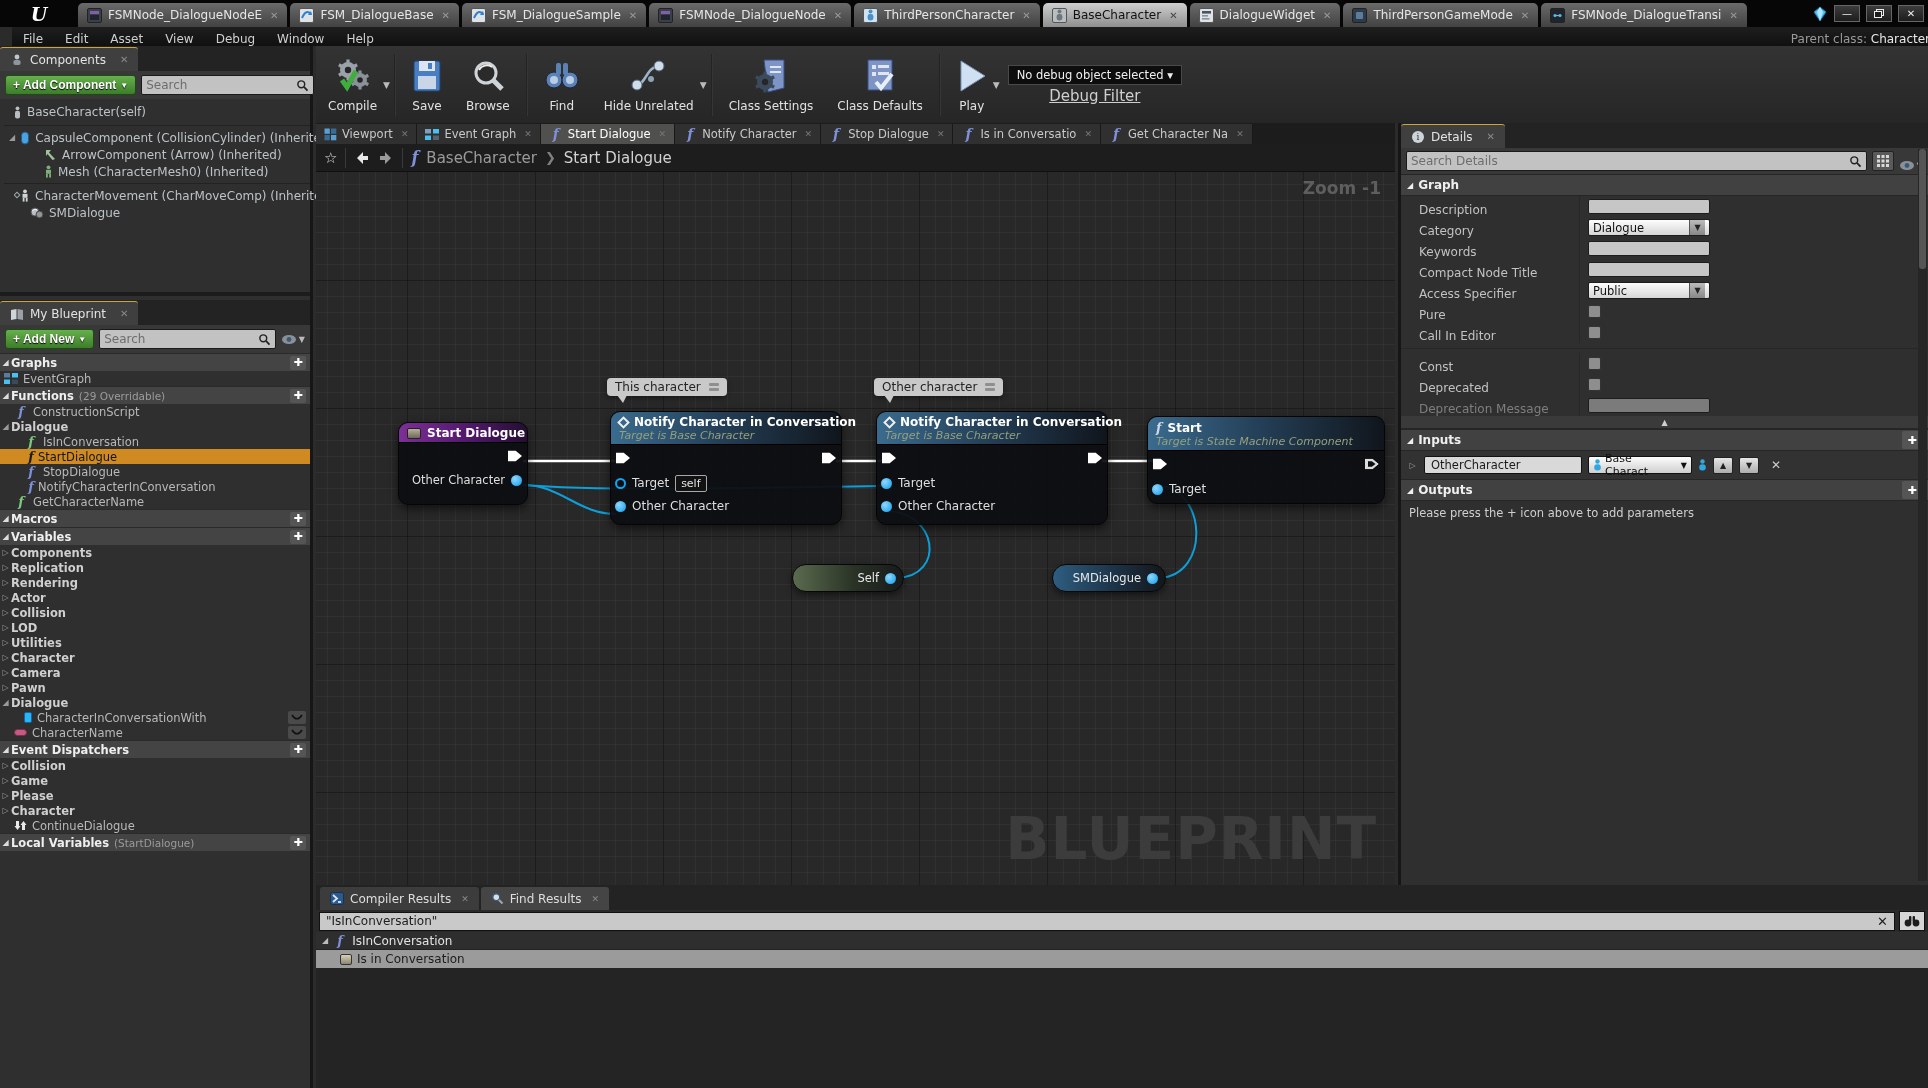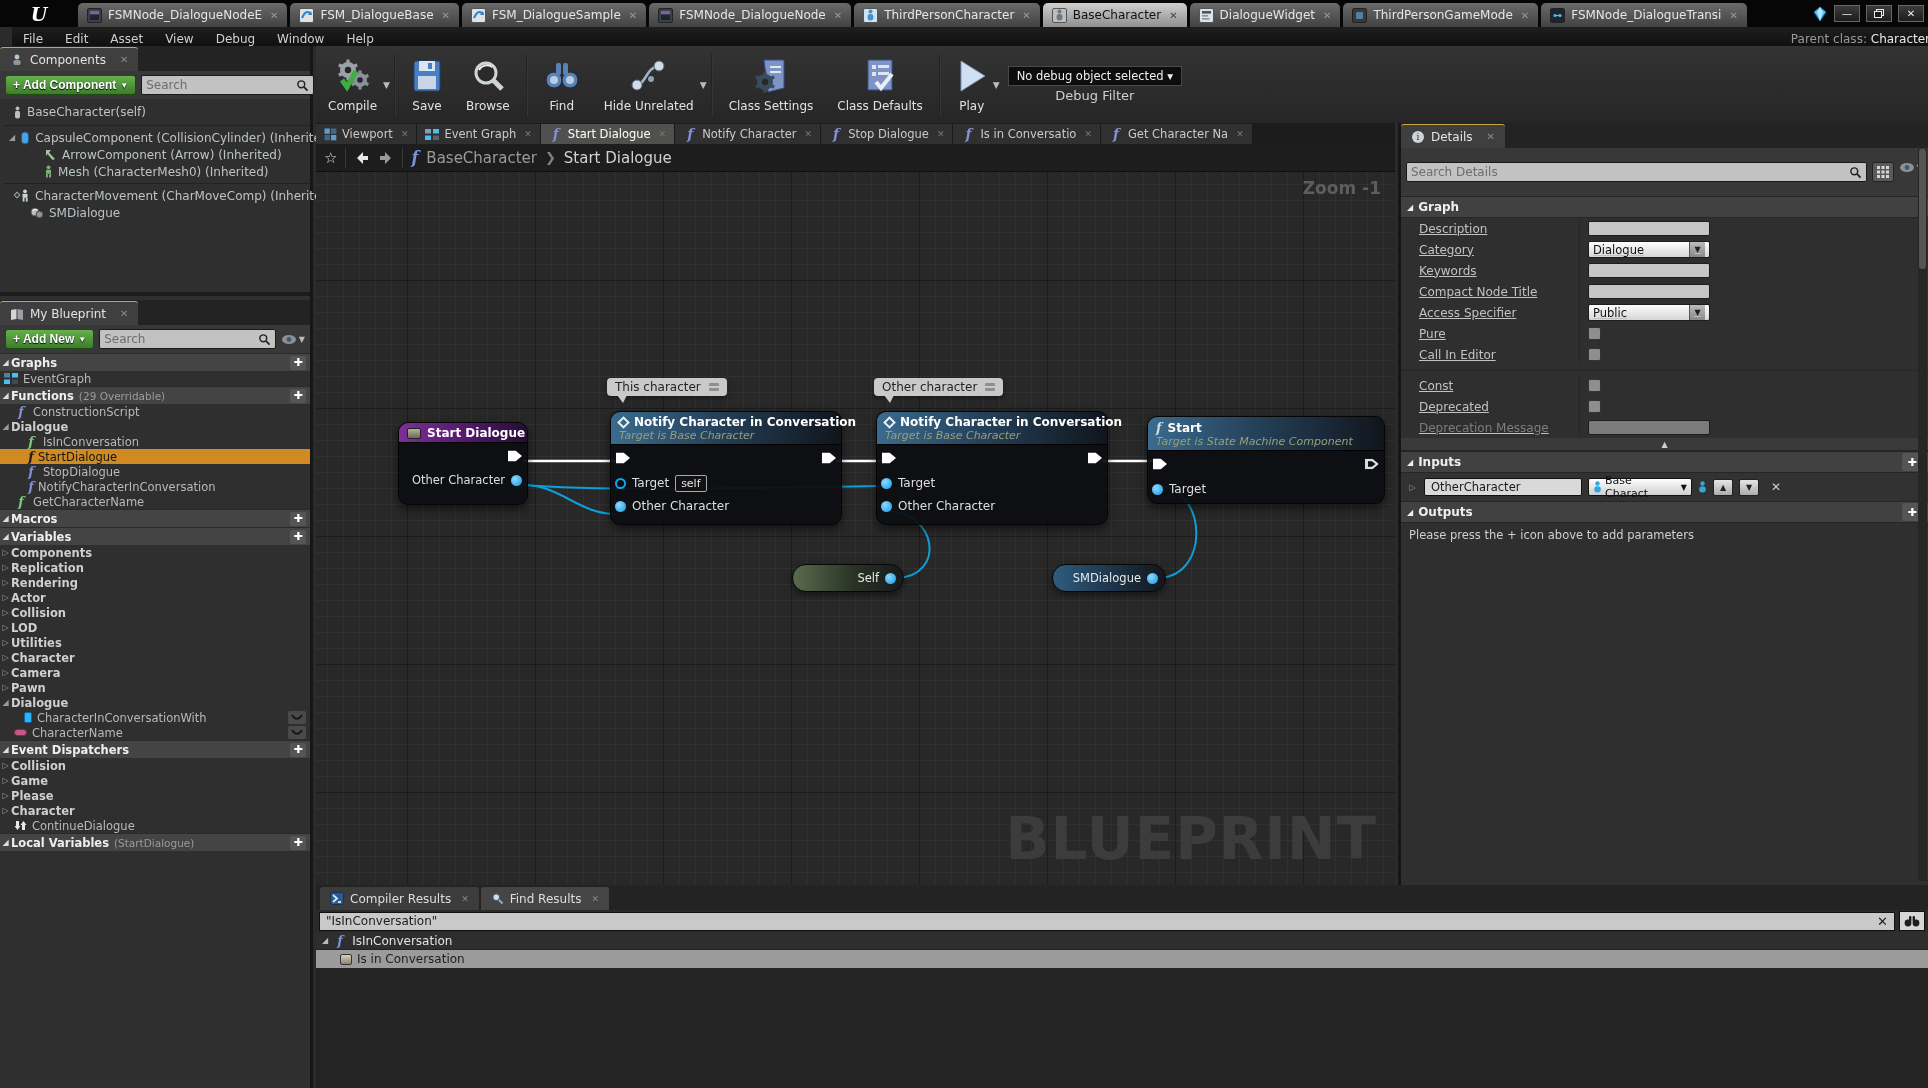--- a/index.html
+++ b/index.html
@@ -58,21 +58,21 @@
   .eyebtn2 { margin-left:auto; width:18px; height:13px; background:#4a4a4a; border-radius:2px; display:flex; align-items:center; justify-content:center; }
 
   
   .toolbar { position:absolute; left:316px; top:46px; width:1612px; height:77px; background:linear-gradient(#333,#262626); display:flex; align-items:center; }
   .tbtn { display:flex; flex-direction:column; align-items:center; justify-content:center; gap:3px; padding:0 12px; height:70px; color:#e2e2e2; font-size:12px; }
   .tbtn .big { height:40px; display:flex; align-items:center; justify-content:center; }
   .tsep { width:2px; height:62px; background:linear-gradient(90deg,#1a1a1a,#3f3f3f); margin:0 4px; }
   .tcaret { color:#bbb; font-size:9px; align-self:center; margin-left:-6px; }
   .debugwrap { display:flex; flex-direction:column; align-items:center; gap:2px; margin-left:8px; }
   .debugsel { background:#0d0d0d; border:1px solid #494949; color:#efefef; font-size:11.5px; padding:2px 8px; white-space:nowrap; }
-  .debuglbl { color:#cfcfcf; font-size:13px; }
+  .debuglbl { color:#cfcfcf; font-size:15px;text-decoration:underline; }
 
   
   .grapharea { position:absolute; left:316px; top:123px; width:1079px; height:762px; background:#262626; }
   .doctabs { height:21px; background:#1c1c1c; display:flex; align-items:flex-end; }
   .dtab { height:20px; display:flex; align-items:center; gap:5px; padding:0 8px; background:#303030; border-right:1px solid #191919; color:#c9c9c9; font-size:11.5px; white-space:nowrap; }
   .dtab.active { background:#50504e; color:#fff; }
   .dtab .x { color:#777; font-size:9px; margin-left:3px; }
   .crumbbar { height:28px; background:#1d1d1d; display:flex; align-items:center; gap:8px; padding:0 8px; border-bottom:1px solid #101010; position:relative; }
   .crumbbar .star { color:#ddd; font-size:15px; }
   .navarr { font-size:14px; }
@@ -114,24 +114,24 @@
   .pill { position:absolute; height:28px; border:1px solid #070707; border-radius:14px; display:flex; align-items:center; justify-content:flex-end; gap:6px; padding:0 7px; color:#e8e8e8; font-size:11.5px; box-shadow:0 3px 7px rgba(0,0,0,0.5); }
   .pill-self { background:linear-gradient(90deg,#5a6b4e,#2a3326 55%,#17191b); }
   .pill-sm { background:linear-gradient(90deg,#2e5d80,#1c3348 55%,#141619); }
   .comment { position:absolute; background:#c9c9c9; color:#242424; border-radius:4px; padding:2px 8px; font-size:12px; display:flex; align-items:center; gap:8px; box-shadow:0 2px 5px rgba(0,0,0,0.4); }
   .comment::after { content:""; position:absolute; left:10px; bottom:-7px; border-left:6px solid transparent; border-right:4px solid transparent; border-top:8px solid #c9c9c9; }
   .cmt-glyph { display:flex; flex-direction:column; gap:2px; }
   .cmt-glyph span { width:10px; height:3px; background:#8f8f8f; border-radius:1px; }
 
   
   .details { position:absolute; left:1398px; top:123px; width:530px; height:762px; background:#2f2f2f; border-left:3px solid #161616; }
-  .dsearchrow { display:flex; align-items:flex-start; gap:5px; padding:14px 5px; background:#383838; }
+  .dsearchrow { display:flex; align-items:flex-end; gap:5px; padding:3px 5px; background:#383838; }
   .sqbtn { width:22px; height:20px; background:#5a5a5a; border:1px solid #222; border-radius:2px; display:flex; align-items:center; justify-content:center; }
   .dsection { height:22px; background:#414141; border-top:1px solid #262626; border-bottom:1px solid #262626; display:flex; align-items:center; padding:0 6px; color:#efefef; font-weight:bold; font-size:12px; gap:5px; }
-  .drow { display:flex; align-items:center; height:21px; font-size:12px; color:#c2c2c2;text-decoration:underline; }
+  .drow { display:flex; align-items:flex-end; height:21px; font-size:12px; color:#c2c2c2; }
   .drow .lbl { width:178px; padding-left:18px; white-space:nowrap; overflow:hidden; }
   .drow .ctrl { display:flex; align-items:center; border-left:1px solid #272727; padding-left:8px; height:100%; flex:1; }
   .dfield { width:122px; height:15px; background:#c6c6c6; border-radius:2px; border:1px solid #1d1d1d; }
   .dfield.disabled { background:#7b7b7b; }
   .ddrop { width:122px; height:17px; background:linear-gradient(#fdfdfd,#d6d6d6); border:1px solid #1d1d1d; border-radius:2px; color:#111; font-size:11.5px; display:flex; align-items:center; padding:0 4px; }
   .ddrop .cv { margin-left:auto; background:linear-gradient(#bbb,#888); height:100%; width:16px; display:flex; align-items:center; justify-content:center; color:#222; font-size:8px; border-left:1px solid #555; }
   .dcheck { width:13px; height:13px; background:#8e8e8e; border-radius:2px; border:1px solid #333; }
   .collapsestrip { height:13px; background:#3a3a3a; display:flex; align-items:center; justify-content:center; color:#cfcfcf; font-size:8px; border-bottom:1px solid #262626; }
   .inputrow { display:flex; align-items:center; gap:6px; height:28px; background:#323232; padding:0 6px; font-size:12px; }
   .ifield { width:158px; height:18px; background:#d9d9d9; border:1px solid #111; border-radius:2px; color:#1a1a1a; display:flex; align-items:center; padding:0 6px; font-size:11.5px; }

